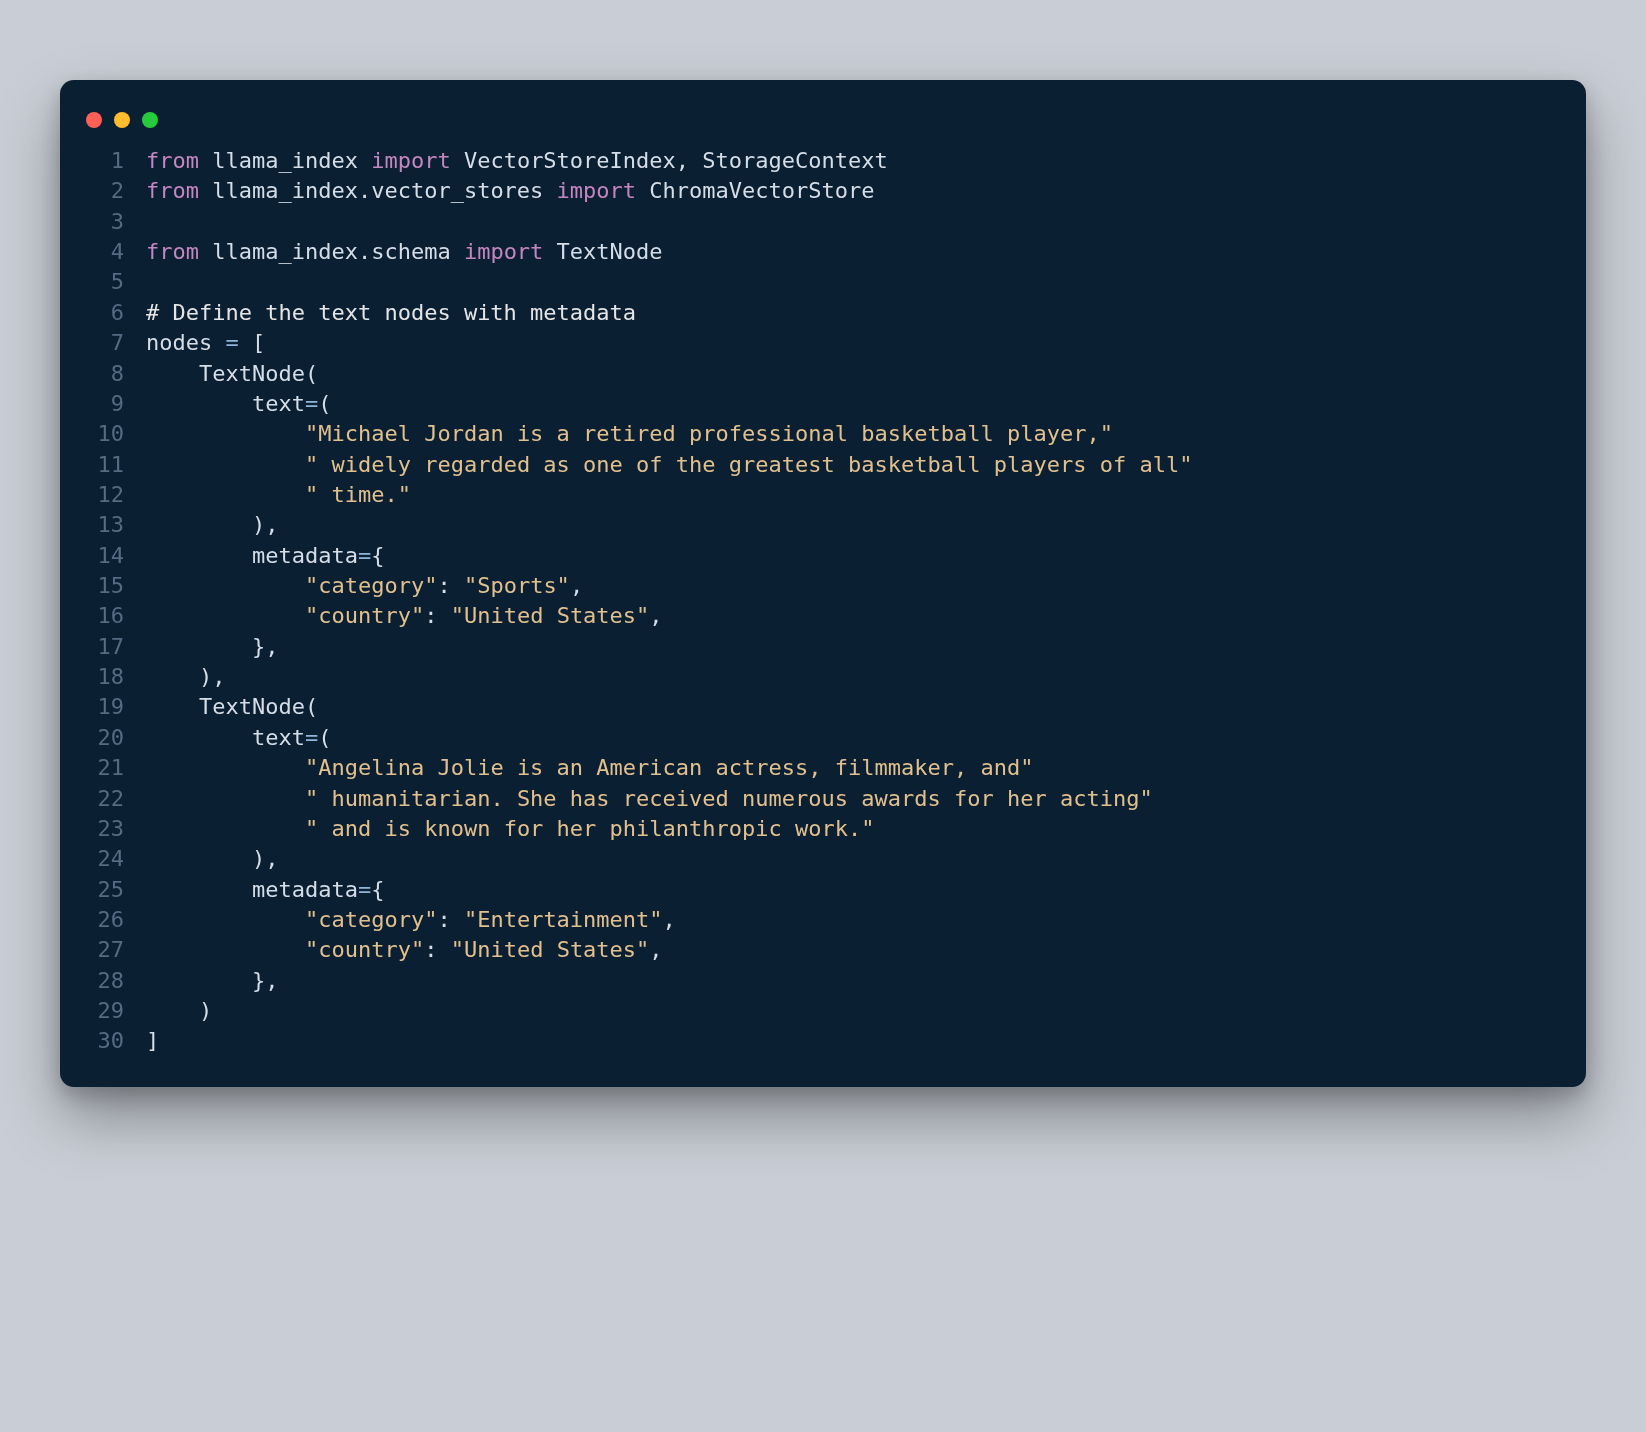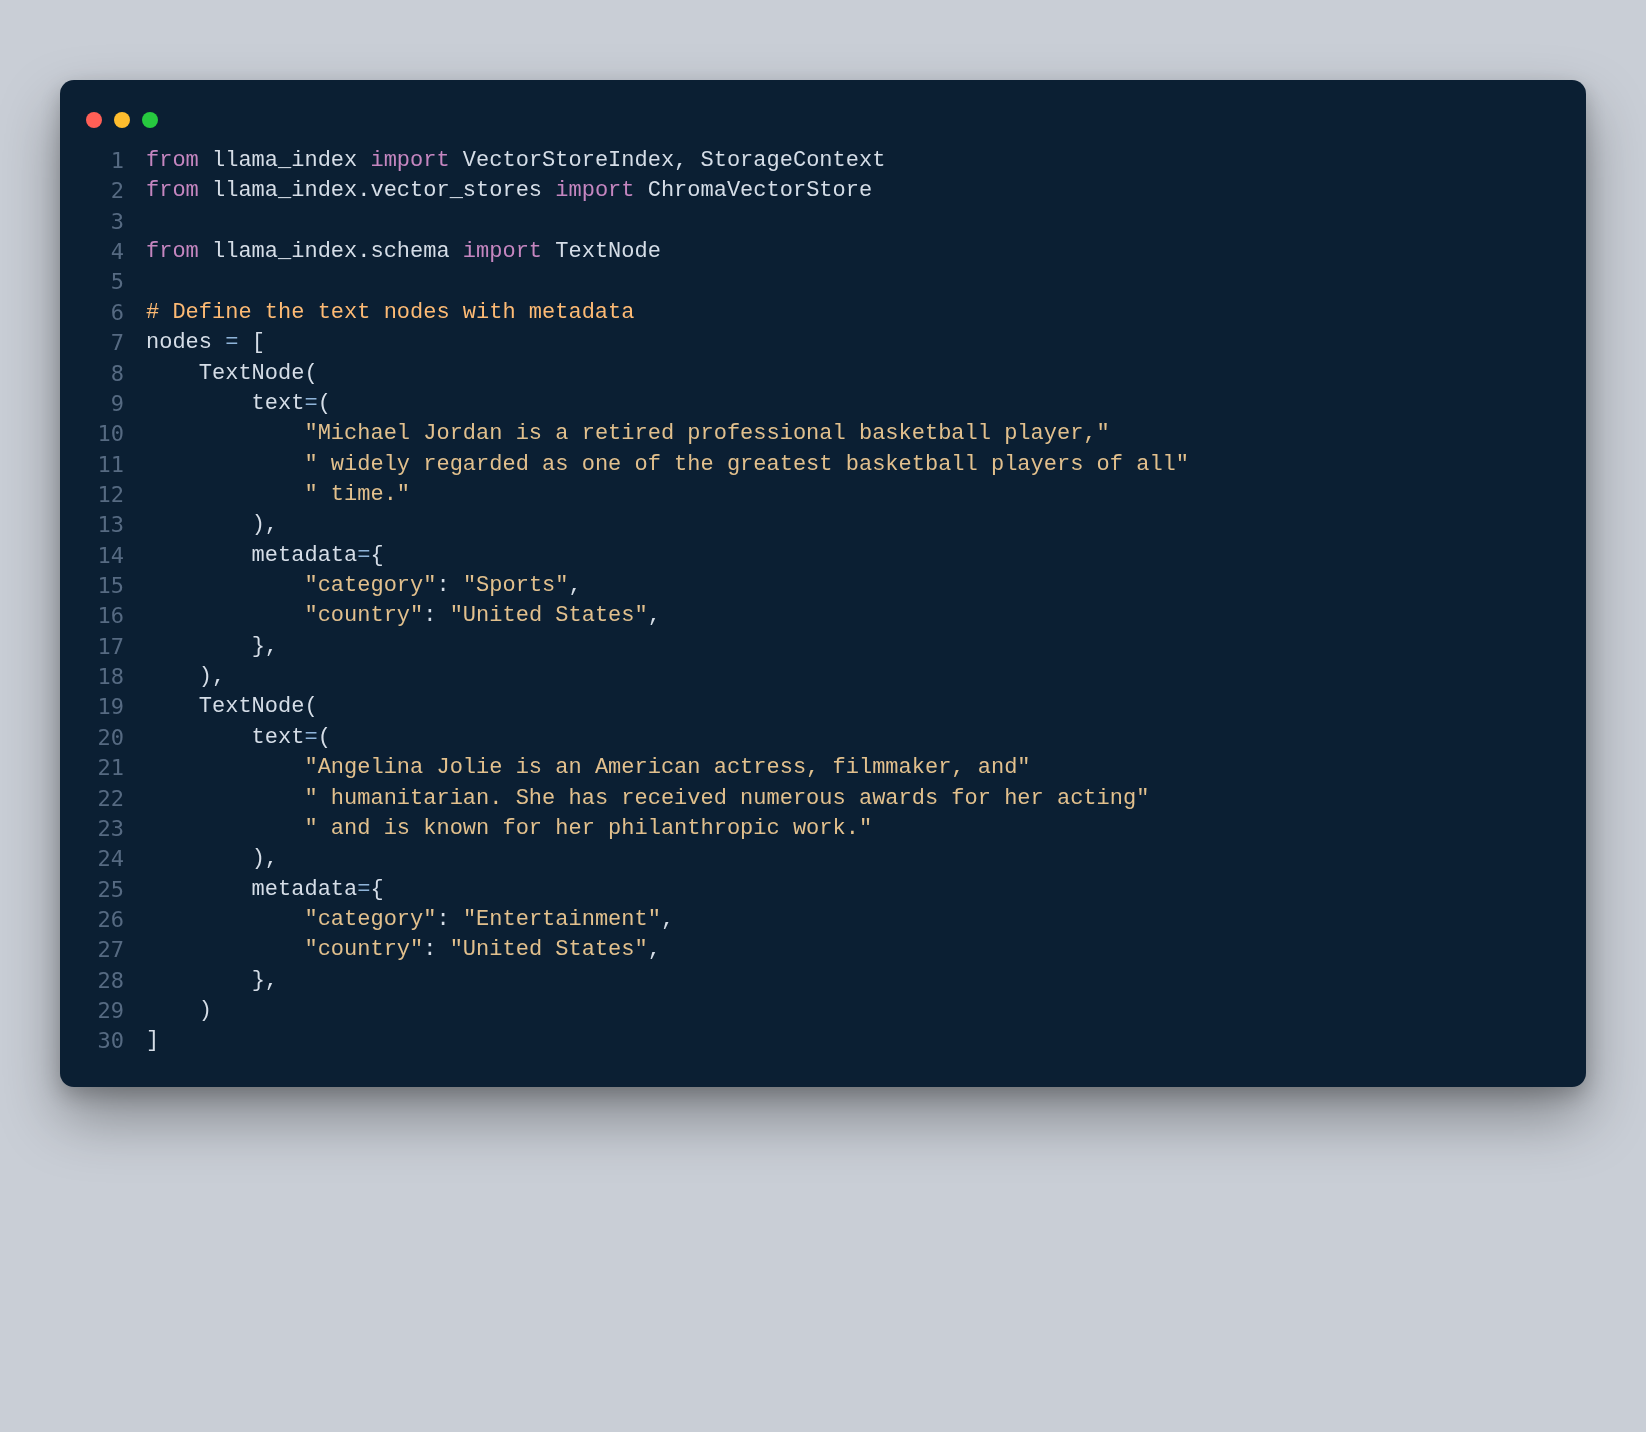--- a/index.html
+++ b/index.html
@@ -6,26 +6,26 @@
   body{display:flex;align-items:flex-start;justify-content:center;min-height:1432px;}
   .window{margin:80px 60px;background:#0b1f33;border-radius:14px;box-shadow:0 30px 60px rgba(0,0,0,.35), 0 8px 20px rgba(0,0,0,.2);width:1526px;max-width:1526px;padding:26px 20px 30px 20px;box-sizing:border-box;}
   .tl{display:flex;gap:12px;padding:6px 6px 18px 6px;}
   .dot{width:16px;height:16px;border-radius:50%;}
   .dot.red{background:#ff5f56;}
   .dot.yel{background:#ffbd2e;}
   .dot.grn{background:#27c93f;}
   .code{font-size:22px;line-height:1.38;white-space:pre;color:#d5dde7;}
   .row{display:flex;}
   .ln{width:44px;text-align:right;color:#566a82;user-select:none;padding-right:22px;flex:0 0 44px;}
-  .content{flex:1;font-family:Liberation Mono, monospace;}
+  .content{flex:1;}
   .kw{color:#c586c0;}
   .str{color:#e2c08d;}
   .op{color:#8fb4d9;}
   .pun{color:#d5dde7;}
-  .com{color:#fdba74;}
+  .com{color:#e5e5e5;}
   .id{color:#d5dde7;}
 </style>
 </head>
 <body>
 
 <div class="window">
   <div class="tl">
     <div class="dot red"></div>
     <div class="dot yel"></div>
     <div class="dot grn"></div>

